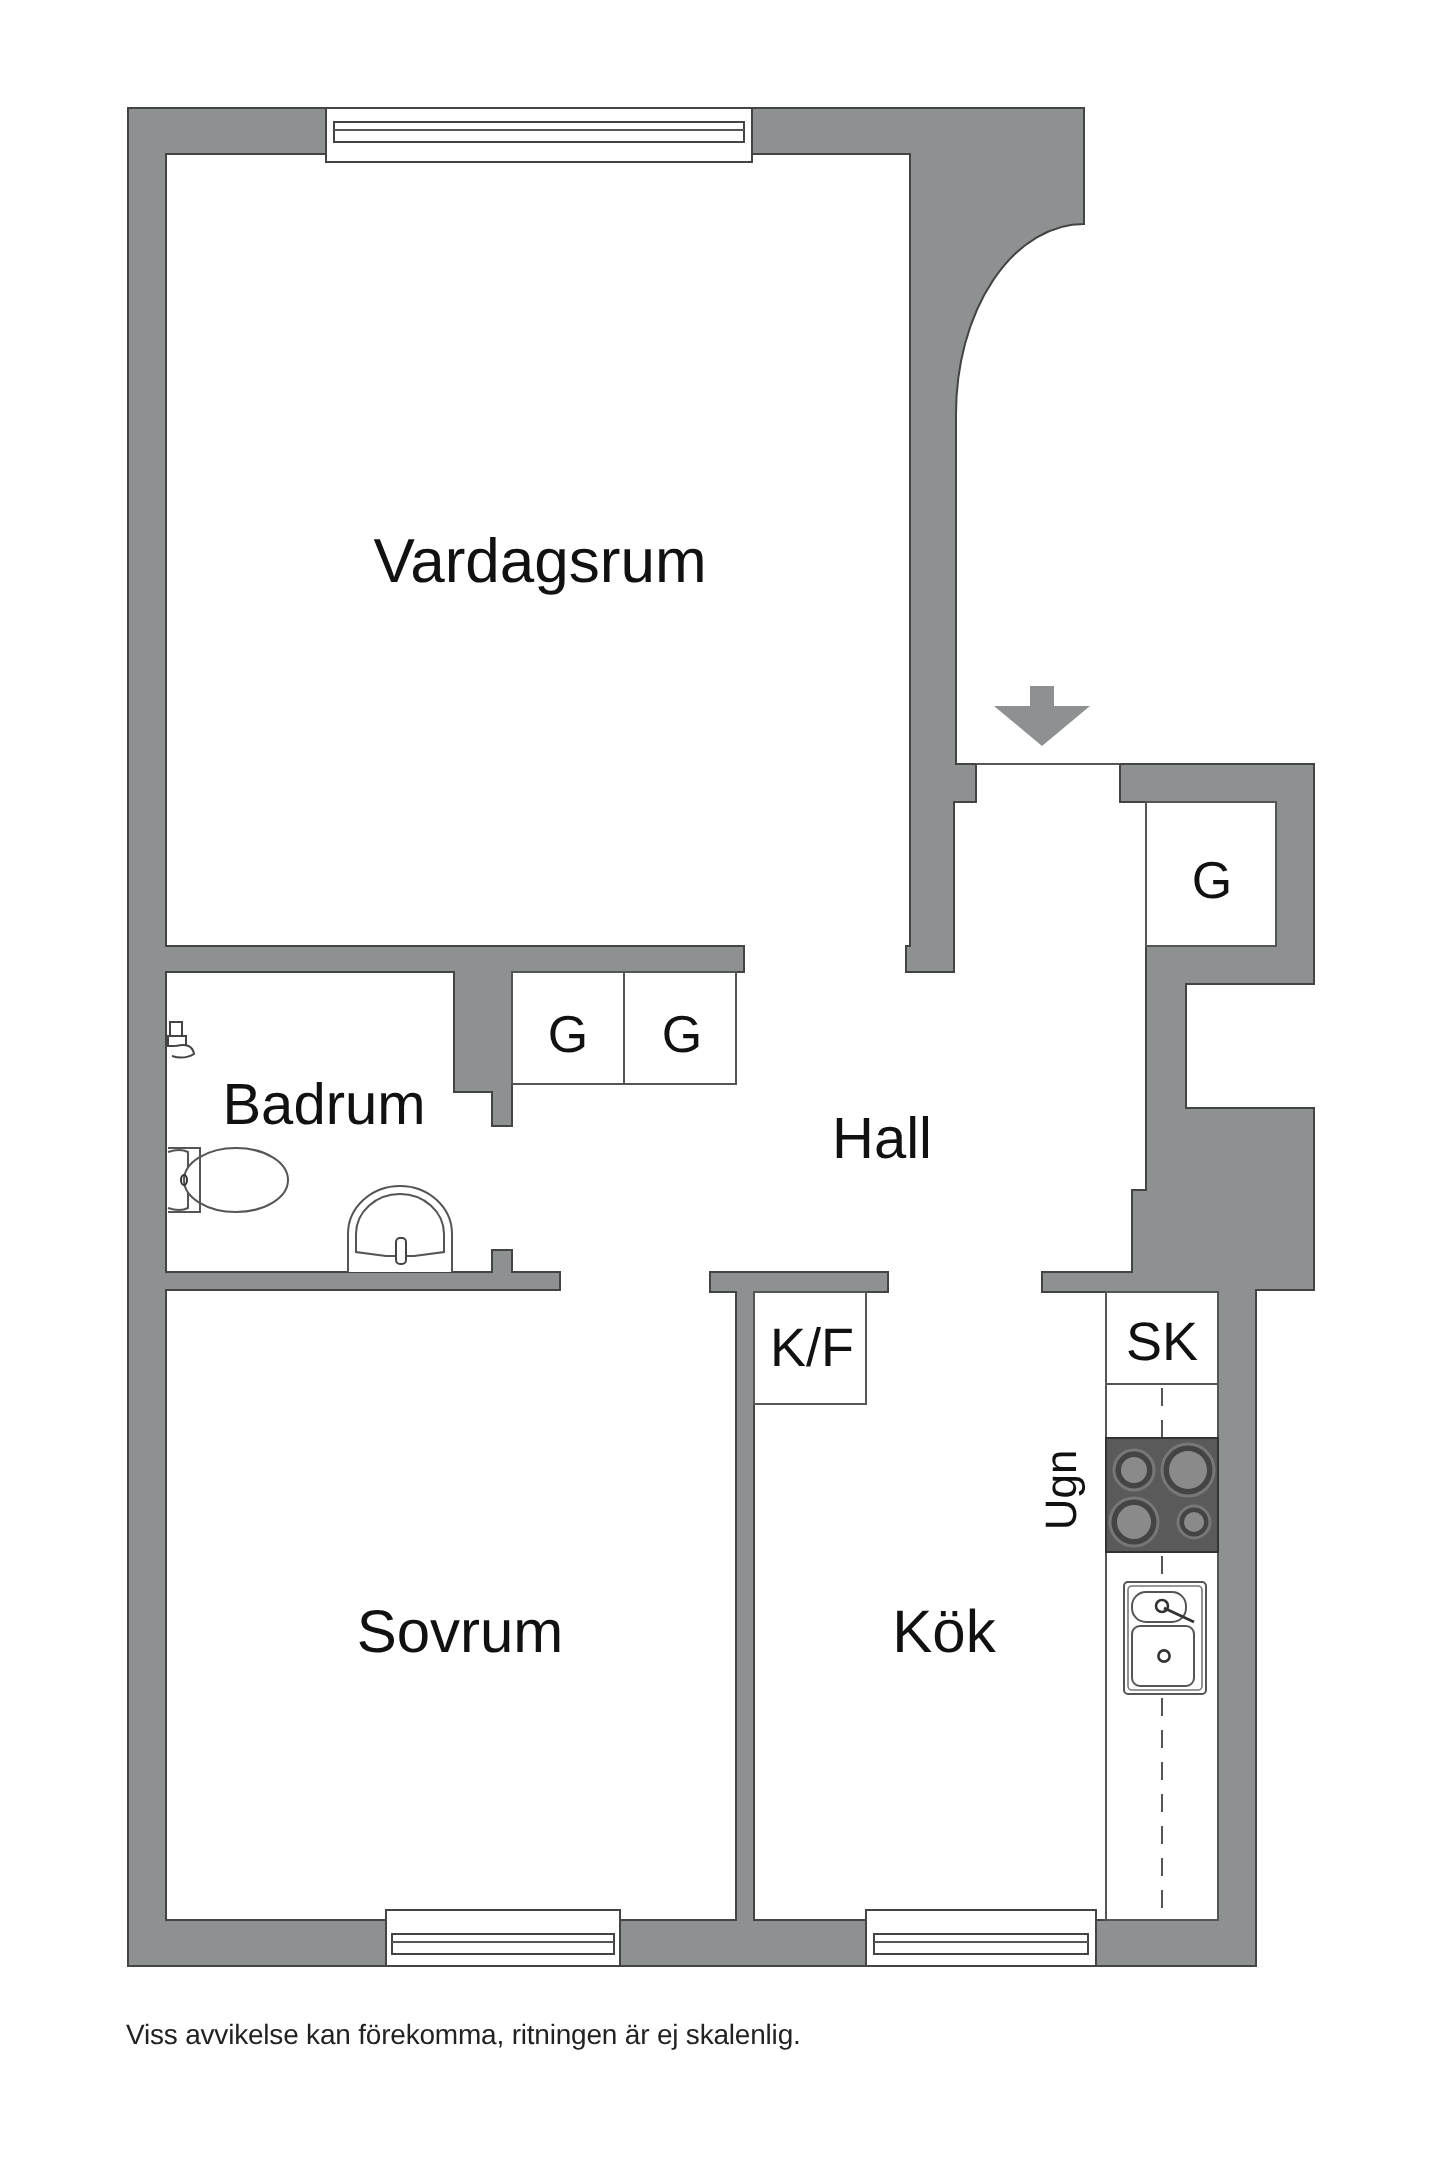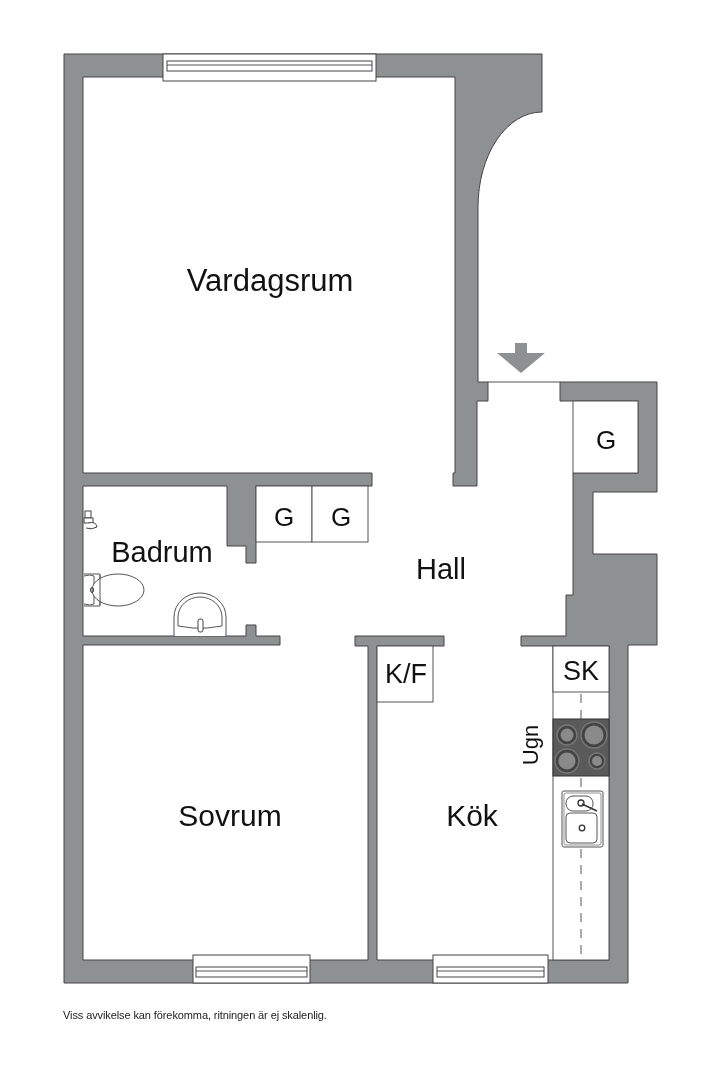--- a/index.html
+++ b/index.html
@@ -8,21 +8,21 @@
   .wall { fill: #8e9191; stroke: #444444; stroke-width: 1; stroke-linejoin: miter; }
   .thin { fill: #ffffff; stroke: #555555; stroke-width: 1; }
   .thinline { stroke: #555555; stroke-width: 1; fill: none; }
   .win { fill: #ffffff; stroke: #444444; stroke-width: 1; }
   .room-label { font-family: "Liberation Sans", "DejaVu Sans", sans-serif; fill: #111111; text-anchor: middle; }
   .fix-label { font-family: "Liberation Sans", "DejaVu Sans", sans-serif; fill: #111111; text-anchor: middle; }
   .dash { stroke: #555555; stroke-width: 1; stroke-dasharray: 9 7; fill: none; }
   #footer {
     position: absolute; left: 63px; top: 1009px;
     font-family: "Liberation Sans", "DejaVu Sans", sans-serif;
-    font-size: 11px; color: #222222; letter-spacing: -0.1px; white-space: nowrap;
+    font-size: 14px; color: #222222; letter-spacing: -0.1px; white-space: nowrap;
   }
 </style>
 </head>
 <body>
 
 <svg id="plan" viewBox="0 0 720 1080" xmlns="http://www.w3.org/2000/svg">
 
   <path class="wall" d="M64,54 L542,54 L542,112 A64,95 0 0 0 478,207 L478,382 L488,382 L488,401 L477,401 L477,486
        L453,486 L453,473 L455,473 L455,77 L83,77 L83,473 L372,473 L372,486 L256,486 L256,563
        L246,563 L246,546 L227,546 L227,486 L83,486 L83,636 L246,636 L246,625 L256,625 L256,636

